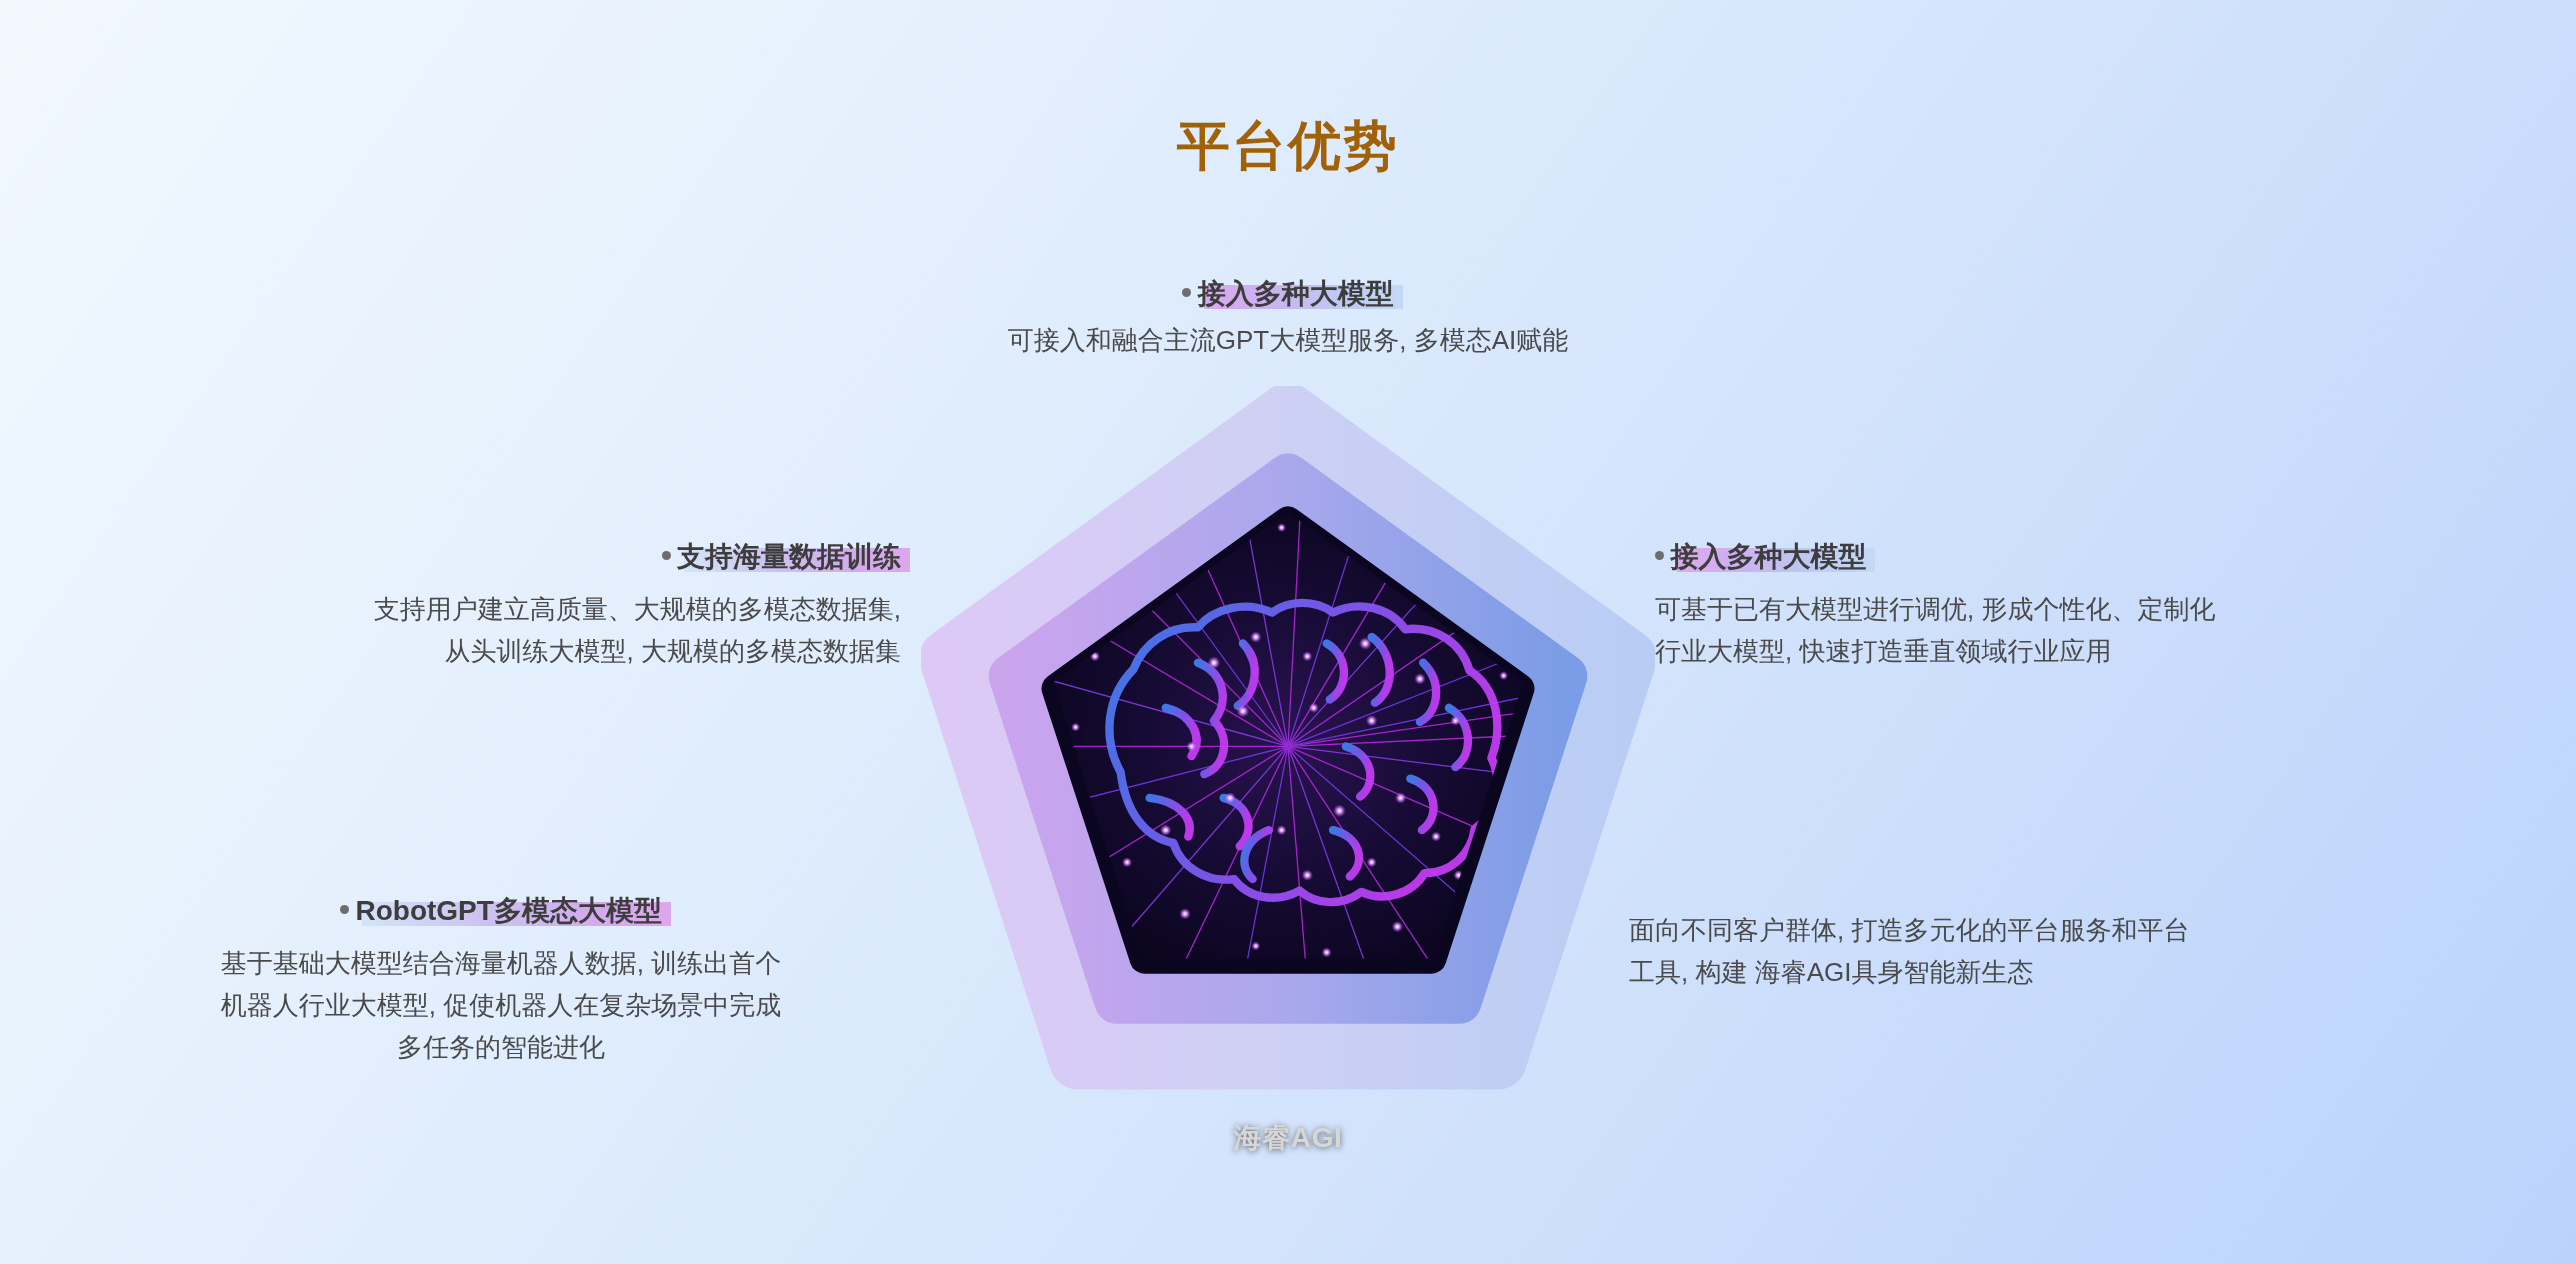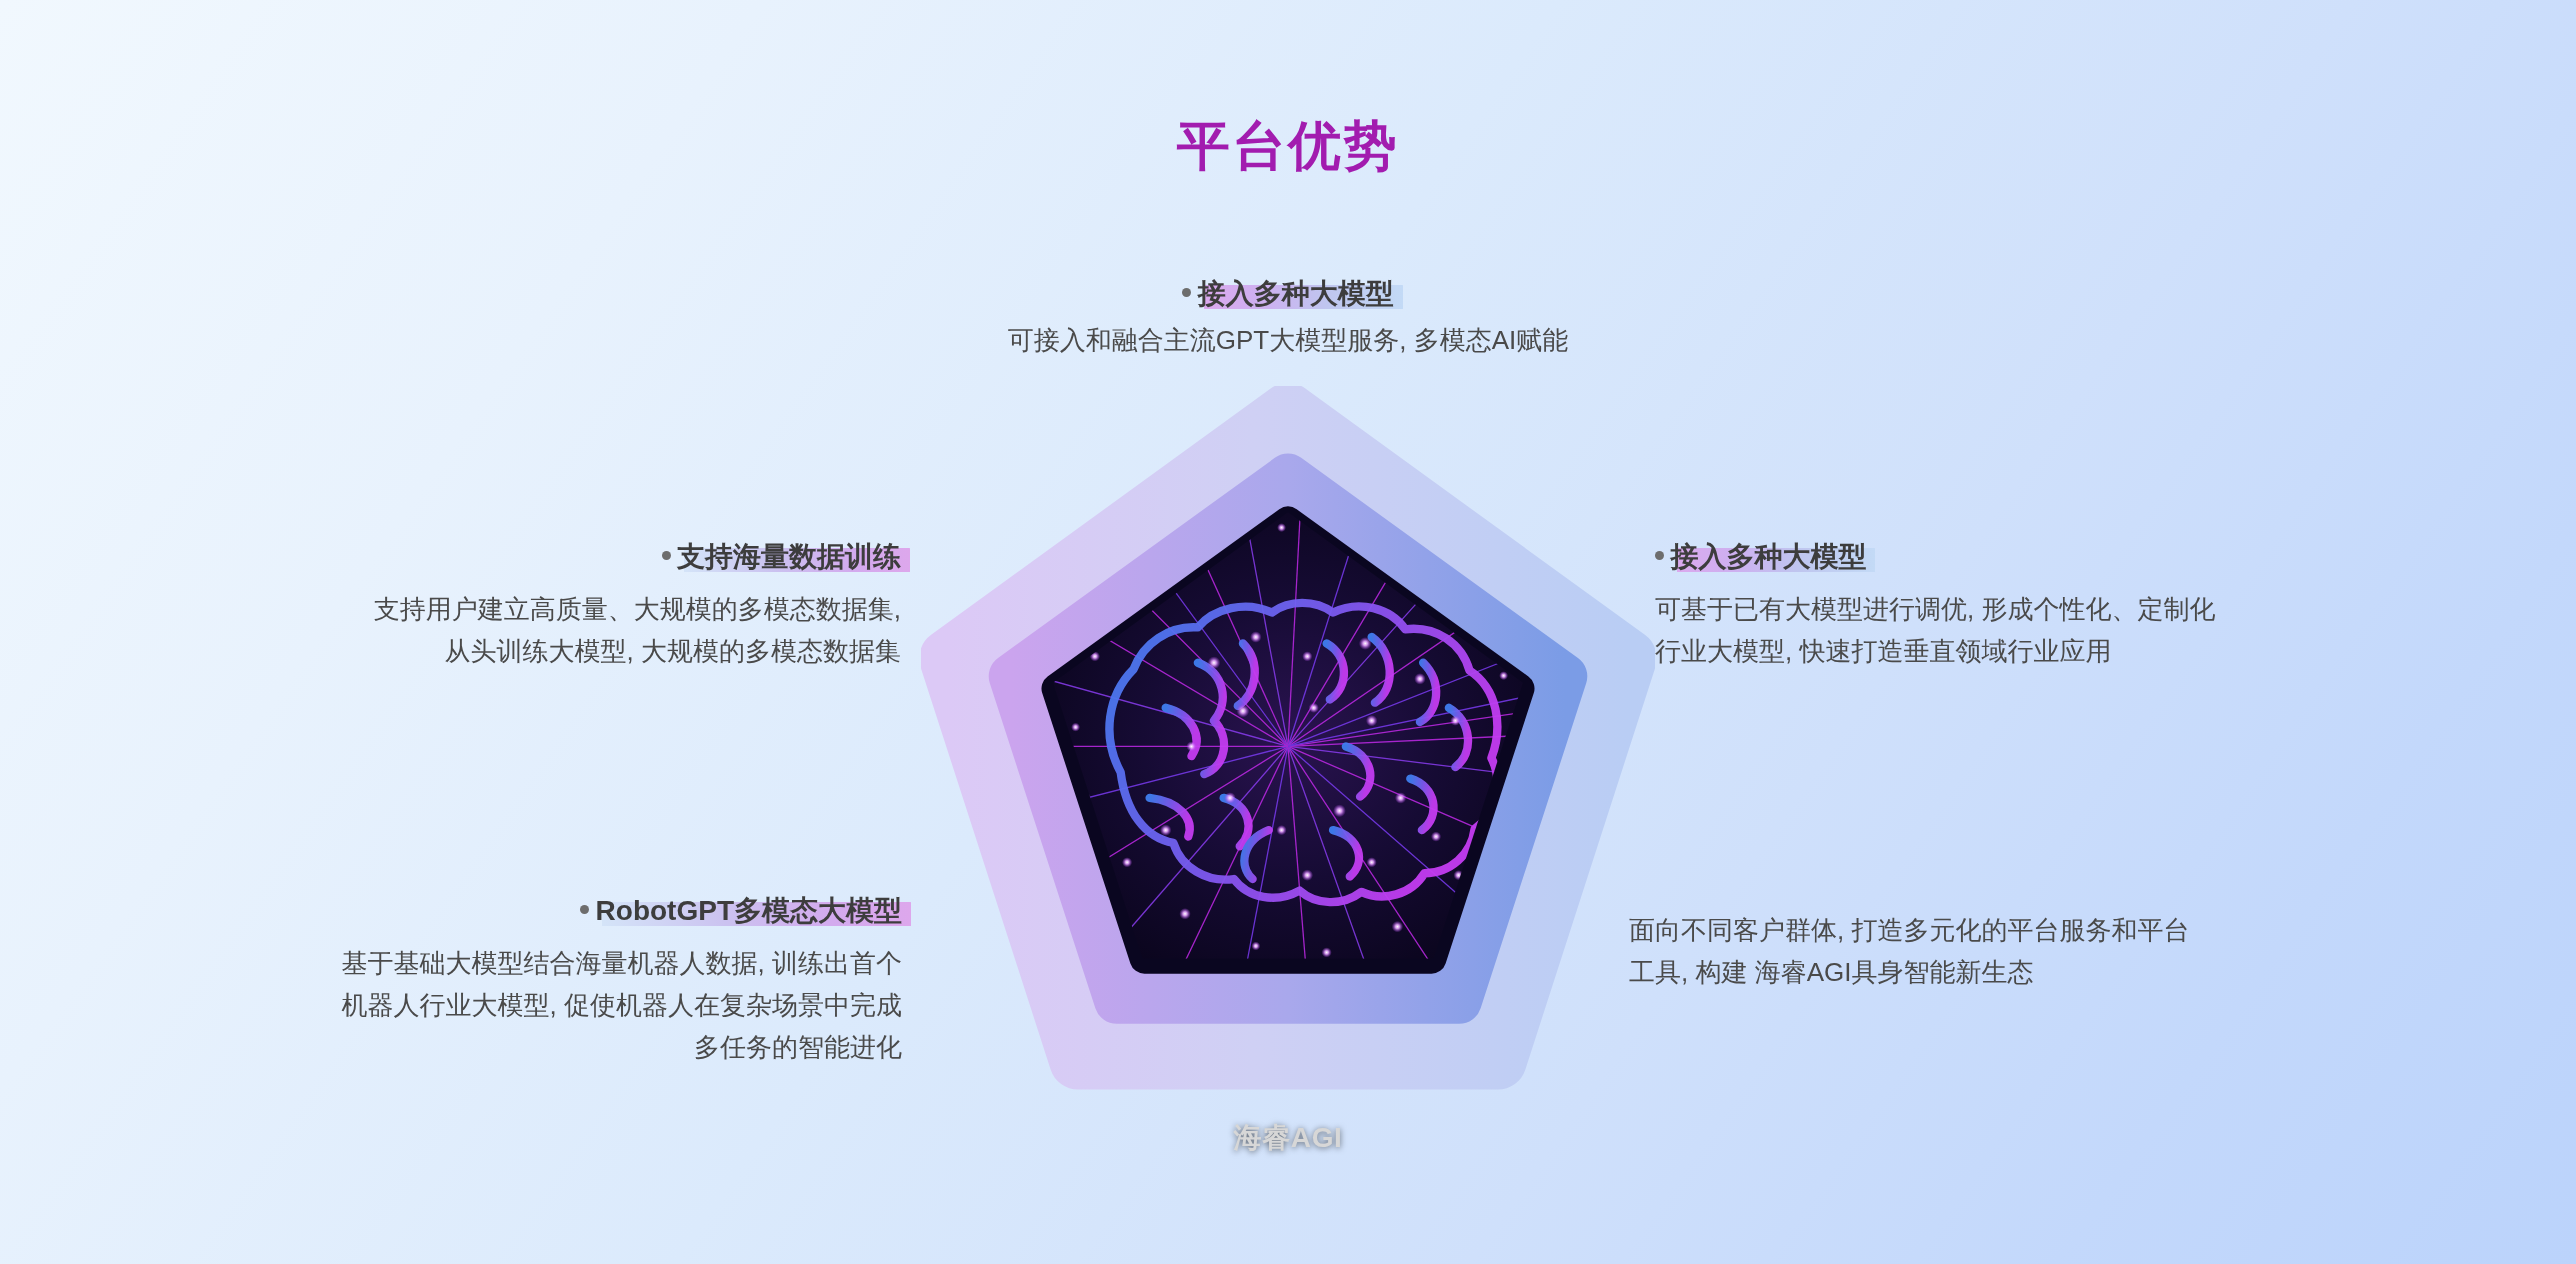--- a/index.html
+++ b/index.html
@@ -7,21 +7,21 @@
   body{
     font-family:"Liberation Sans","DejaVu Sans",sans-serif;
     background:linear-gradient(125deg,#f1f8fe 0%,#e8f2fd 22%,#dbeafc 45%,#cfe0fb 68%,#c3d8fb 85%,#bbd3fb 100%);
     position:relative;
   }
 
   
   .page-title{
     position:absolute; top:111px; left:0; width:100%;
     text-align:center;
-    font-size:53px; font-weight:bold; color:#a21caf;
+    font-size:53px; font-weight:bold; color:#a16207;
     letter-spacing:2.6px;
     font-family:Liberation Mono, monospace;
   }
 
   
   .feature{ position:absolute; }
 
   .feat-head{
     position:relative; display:inline-block;
     font-size:28px; font-weight:bold; color:#3d3d3d;
@@ -49,21 +49,21 @@
   
   .f-top      { top:278px;  left:0; width:100%; text-align:center; }
   .f-top .feat-desc{ margin-top:8px; }
 
   .f-left-mid { top:541px;  left:109px; width:792px; text-align:right; }
   .f-left-mid .feat-desc{ margin-top:14px; }
 
   .f-right-mid{ top:541px;  left:1655px; width:811px; text-align:left; }
   .f-right-mid .feat-desc{ margin-top:14px; }
 
-  .f-left-bot { top:895px; left:84px; width:818px; text-align:right; }
+  .f-left-bot { top:895px; left:92px; width:818px; text-align:center; }
   .f-left-bot .feat-desc{ margin-top:14px; }
 
   .f-right-bot{ top:895px; left:1629px; width:831px; text-align:left; }
   .f-right-bot .feat-desc{ margin-top:14px; }
 
   
   .center-graphic{
     position:absolute;
     left:921px; top:386px;
     width:734px; height:708px;

